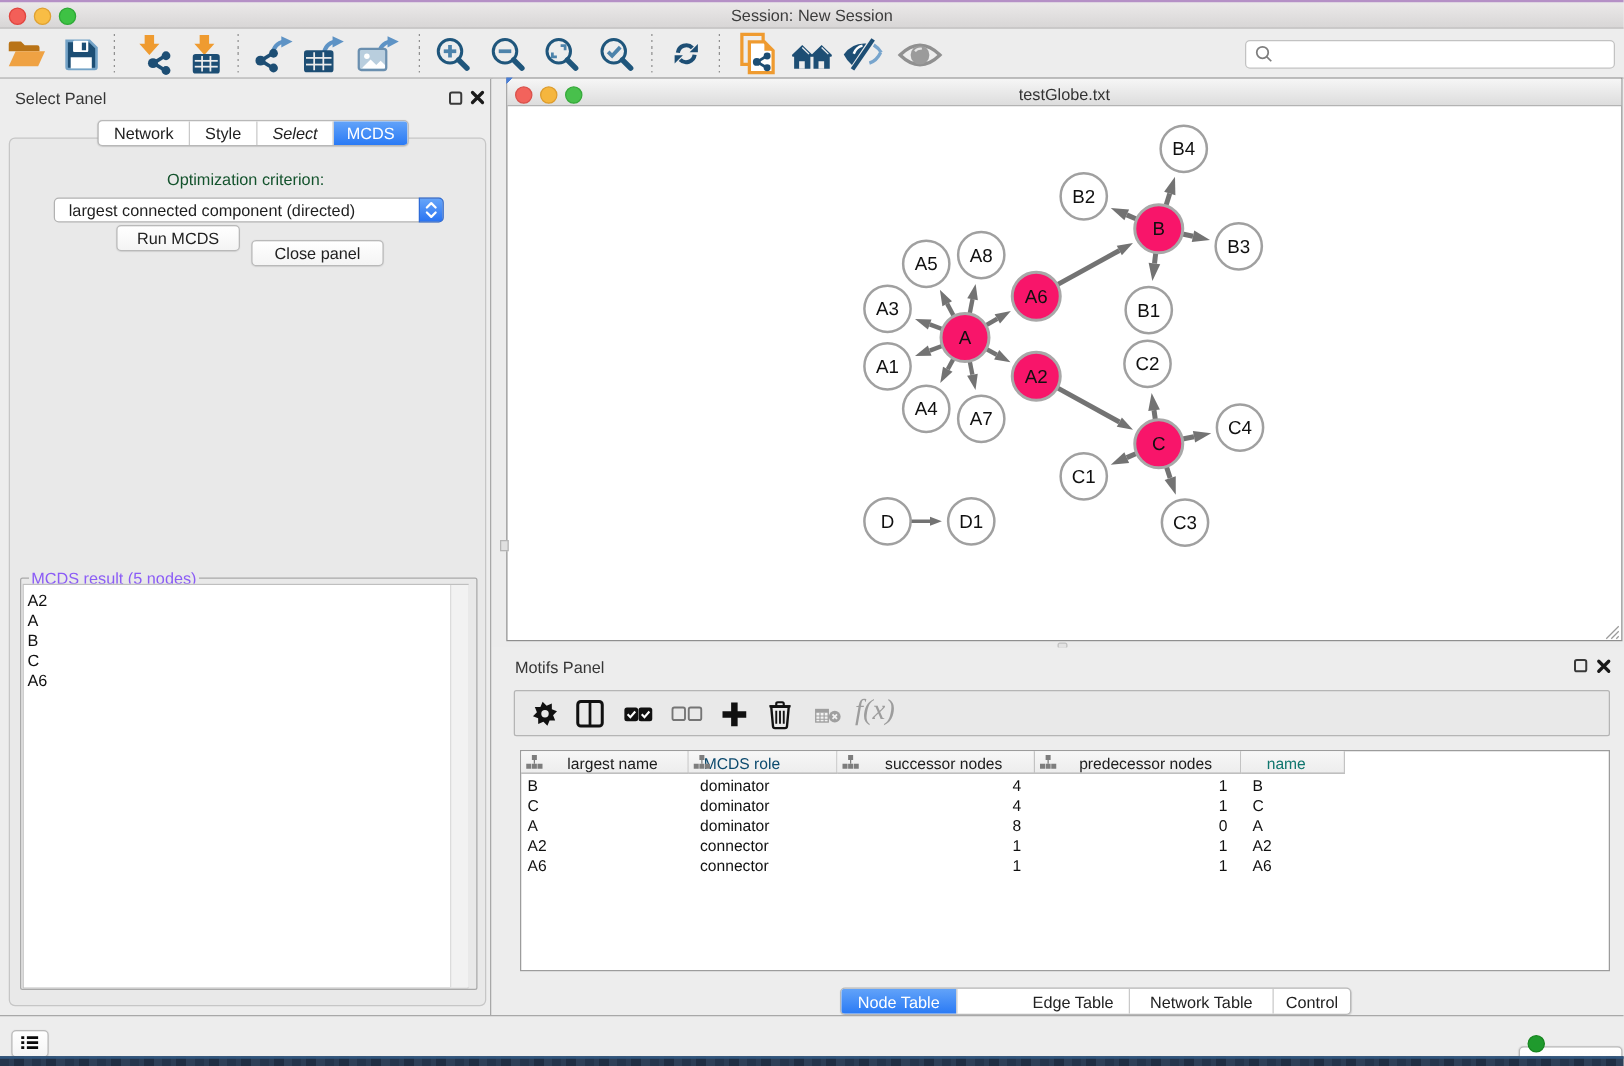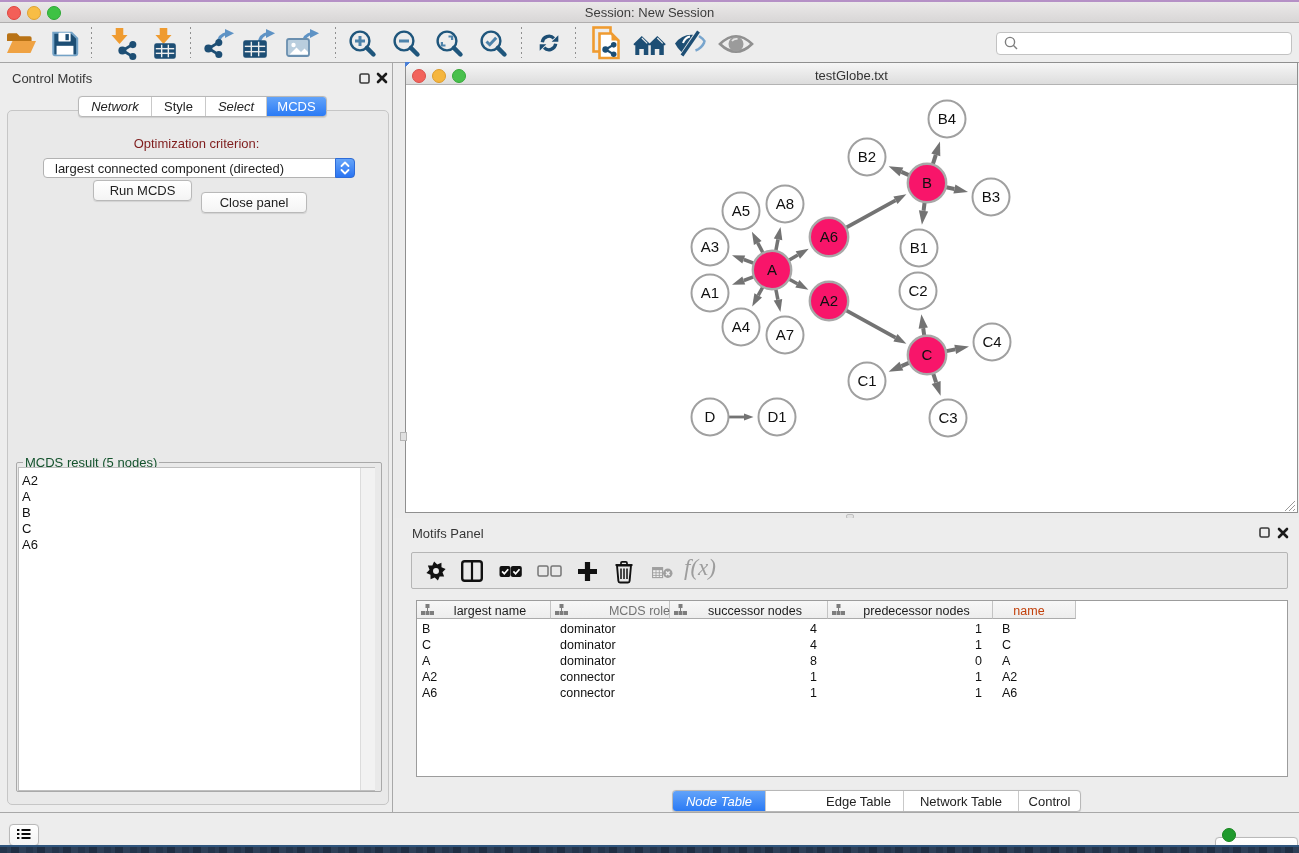--- a/index.html
+++ b/index.html
@@ -5,21 +5,21 @@
 body{width:1299px;height:853px;position:relative;overflow:hidden;
   font-family:"Liberation Sans",sans-serif;background:#ededed;
   -webkit-font-smoothing:antialiased;}
 .ab{position:absolute;}
 .tl{border-radius:50%;position:absolute;}
 svg{position:absolute;overflow:visible;}
 .seg{position:absolute;display:flex;border:1px solid #b8b8b8;border-radius:4px;
   background:#fff;overflow:hidden;box-shadow:0 0.5px 1px rgba(0,0,0,0.12);}
 .seg div{display:flex;align-items:center;justify-content:center;
   font-size:13px;color:#222;border-left:1px solid #c9c9c9;}
-.seg div:first-child{border-left:none;font-style:italic;}
+.seg div:first-child{border-left:none;}
 .seg .sel{background:linear-gradient(#62a3f9,#2a7af5);color:#fff;}
 .btn{position:absolute;background:linear-gradient(#ffffff,#f4f4f4);
   border:1px solid #b9b9b9;border-radius:4px;font-size:13px;color:#222;
   display:flex;align-items:center;justify-content:center;
   box-shadow:0 0.5px 1px rgba(0,0,0,0.1);}
 </style></head><body>
 
 <div class="ab" style="left:0;top:0;width:1299px;height:2px;background:#b590c6;"></div>
 <div class="ab" style="left:0;top:2px;width:1299px;height:20px;background:linear-gradient(#ebe9e9,#d8d6d6);border-bottom:1px solid #b0aeae;"></div>
 <div class="tl" style="left:7px;top:6px;width:12px;height:12px;background:#f35f58;border:0.5px solid #e0443e;"></div>
@@ -160,46 +160,46 @@
     <path d="M2 12 Q18 -3.5 34 12 Q18 27.5 2 12 Z" fill="none" stroke="#909090" stroke-width="2.6"></path>
     <circle cx="18" cy="12" r="7.5" fill="#9b9b9b"></circle>
     <path d="M14 9 q2-2.5 5.5-2" stroke="#e6e6e6" stroke-width="1.8" fill="none"></path>
   </svg>
 <div class="ab" style="left:996px;top:32px;width:294px;height:21px;background:#fff;border:1px solid #c2c2c2;border-radius:4px;"></div>
 <svg class="ab" style="left:1004px;top:36px" width="14" height="14" viewBox="0 0 14 14">
     <circle cx="6" cy="6" r="4.6" fill="none" stroke="#7e7e7e" stroke-width="1.4"></circle>
     <line x1="9.3" y1="9.3" x2="13" y2="13" stroke="#7e7e7e" stroke-width="1.4"></line>
   </svg>
 <div class="ab" style="left:0;top:63px;width:393px;height:749px;background:#ededed;border-right:1px solid #a8a8a8;box-sizing:border-box;"></div>
-<div class="ab" style="left:12px;top:71px;font-size:13px;color:#363636;">Control Motifs</div>
+<div class="ab" style="left:12px;top:71px;font-size:13px;color:#363636;">Select Panel</div>
 <svg class="ab" style="left:359px;top:73px" width="11" height="11" viewBox="0 0 11 11">
     <rect x="1" y="1" width="9" height="9" rx="1.5" fill="none" stroke="#3a3a3a" stroke-width="1.6"></rect>
   </svg>
 <svg class="ab" style="left:376px;top:72px" width="12" height="12" viewBox="0 0 12 12">
     <path d="M2 2 L10 10 M10 2 L2 10" stroke="#1a1a1a" stroke-width="2.6" stroke-linecap="round"></path>
   </svg>
 <div class="ab" style="left:7px;top:110px;width:382px;height:695px;background:#e9e9e9;border:1px solid #c6c6c6;border-radius:5px;box-sizing:border-box;"></div>
 <div class="seg" style="left:78px;top:96px;height:19px;">
     <div style="width:72px;">Network</div>
     <div style="width:53px;">Style</div>
     <div style="width:60px;font-style:italic;">Select</div>
     <div class="sel" style="width:59px;">MCDS</div>
   </div>
-<div class="ab" style="left:0;top:136px;width:393px;text-align:center;font-size:13px;color:#7f1d1d;">Optimization criterion:</div>
+<div class="ab" style="left:0;top:136px;width:393px;text-align:center;font-size:13px;color:#14532d;">Optimization criterion:</div>
 <div class="ab" style="left:43px;top:158px;width:312px;height:20px;background:#fff;border:1px solid #b2b2b2;border-radius:4px;box-sizing:border-box;"></div>
 <div class="ab" style="left:55px;top:161px;font-size:13px;color:#1f1f1f;">largest connected component (directed)</div>
 <div class="ab" style="left:335px;top:158px;width:20px;height:20px;background:linear-gradient(#66a5f9,#2a74f2);border-radius:0 4px 4px 0;border:1px solid #2e6cd8;box-sizing:border-box;"></div>
 <svg class="ab" style="left:339px;top:161px" width="12" height="14" viewBox="0 0 12 14">
     <path d="M2.5 5 L6 1.5 L9.5 5" fill="none" stroke="#fff" stroke-width="1.8" stroke-linecap="round" stroke-linejoin="round"></path>
     <path d="M2.5 9 L6 12.5 L9.5 9" fill="none" stroke="#fff" stroke-width="1.8" stroke-linecap="round" stroke-linejoin="round"></path>
   </svg>
 <div class="btn" style="left:93px;top:180px;width:97px;height:19px;">Run MCDS</div>
 <div class="btn" style="left:201px;top:192px;width:104px;height:19px;">Close panel</div>
 <fieldset class="ab" style="left:16px;top:455px;width:366px;height:337px;border:1px solid #a9a9a9;border-radius:2px;margin:0;padding:0;box-sizing:border-box;">
-    <legend style="font-size:13px;color:#14532d;margin-left:6px;padding:0 2px;">MCDS result (5 nodes)</legend>
+    <legend style="font-size:13px;color:#8b5cf6;margin-left:6px;padding:0 2px;">MCDS result (5 nodes)</legend>
   </fieldset>
 <div class="ab" style="left:18px;top:467px;width:357px;height:324px;background:#fff;border:1px solid #bfbfbf;box-sizing:border-box;"></div>
 <div class="ab" style="left:360px;top:468px;width:14px;height:322px;background:#f2f2f2;border-left:1px solid #dcdcdc;"></div>
 <div class="ab" style="left:22px;top:473px;font-size:13px;color:#111;">A2</div>
 <div class="ab" style="left:22px;top:489px;font-size:13px;color:#111;">A</div>
 <div class="ab" style="left:22px;top:505px;font-size:13px;color:#111;">B</div>
 <div class="ab" style="left:22px;top:521px;font-size:13px;color:#111;">C</div>
 <div class="ab" style="left:22px;top:537px;font-size:13px;color:#111;">A6</div>
 <div class="ab" style="left:394px;top:63px;width:905px;height:455px;background:#ececec;"></div>
 <div class="ab" style="left:405px;top:62px;width:893px;height:451px;background:#fff;border:1px solid #8f8f8f;box-sizing:border-box;"></div>
@@ -337,27 +337,27 @@
     <rect x="0.6" y="0.6" width="10" height="2.6" fill="#9f9f9f"></rect>
     <path d="M0.6 5.8 H10.6 M0.6 8.4 H10.6 M4 3.2 V10.6 M7.3 3.2 V10.6" stroke="#9f9f9f" stroke-width="0.9"></path>
     <circle cx="15.8" cy="6.3" r="4.7" fill="#9f9f9f"></circle>
     <path d="M14 4.5 l3.6 3.6 M17.6 4.5 l-3.6 3.6" stroke="#f0f0f0" stroke-width="1.5"></path>
   </svg>
 <div class="ab" style="left:684px;top:555px;font-family:'Liberation Serif',serif;font-style:italic;font-size:23px;color:#9d9d9d;">f(x)</div>
 <div class="ab" style="left:416px;top:600px;width:872px;height:177px;background:#fff;border:1px solid #9c9c9c;box-sizing:border-box;"></div>
 <div class="ab" style="left:417px;top:601px;width:134px;height:18px;background:linear-gradient(#f7f7f7,#ededed);border-right:1px solid #c3c3c3;border-bottom:1px solid #ababab;box-sizing:border-box;"></div>
 <div class="ab" style="left:417px;top:604px;width:134px;text-align:center;font-size:12.5px;color:#1c1c1c;"><span style="margin-left:12px">largest name</span></div>
 <div class="ab" style="left:551px;top:601px;width:119px;height:18px;background:linear-gradient(#f7f7f7,#ededed);border-right:1px solid #c3c3c3;border-bottom:1px solid #ababab;box-sizing:border-box;"></div>
-<div class="ab" style="left:551px;top:604px;width:119px;text-align:right;font-size:12.5px;color:#737373;"><span style="margin-left:12px">MCDS role</span></div>
+<div class="ab" style="left:551px;top:604px;width:119px;text-align:left;font-size:12.5px;color:#0c4a6e;"><span style="margin-left:12px">MCDS role</span></div>
 <div class="ab" style="left:670px;top:601px;width:158px;height:18px;background:linear-gradient(#f7f7f7,#ededed);border-right:1px solid #c3c3c3;border-bottom:1px solid #ababab;box-sizing:border-box;"></div>
 <div class="ab" style="left:670px;top:604px;width:158px;text-align:center;font-size:12.5px;color:#1c1c1c;"><span style="margin-left:12px">successor nodes</span></div>
 <div class="ab" style="left:828px;top:601px;width:165px;height:18px;background:linear-gradient(#f7f7f7,#ededed);border-right:1px solid #c3c3c3;border-bottom:1px solid #ababab;box-sizing:border-box;"></div>
 <div class="ab" style="left:828px;top:604px;width:165px;text-align:center;font-size:12.5px;color:#1c1c1c;"><span style="margin-left:12px">predecessor nodes</span></div>
 <div class="ab" style="left:993px;top:601px;width:83px;height:18px;background:linear-gradient(#f7f7f7,#ededed);border-right:1px solid #c3c3c3;border-bottom:1px solid #ababab;box-sizing:border-box;"></div>
-<div class="ab" style="left:993px;top:604px;width:83px;text-align:center;font-size:12.5px;color:#c2410c;"><span style="margin-left:-11px">name</span></div>
+<div class="ab" style="left:993px;top:604px;width:83px;text-align:center;font-size:12.5px;color:#0f766e;"><span style="margin-left:-11px">name</span></div>
 <svg class="ab" style="left:413px;top:601px" width="880" height="18" viewBox="0 0 880 18">
     <g transform="translate(8,3)">
       <rect x="4.5" y="0" width="4" height="4" fill="#7d7d7d"></rect>
       <rect x="0" y="7" width="4" height="4" fill="#7d7d7d"></rect>
       <rect x="4.5" y="7" width="4" height="4" fill="#7d7d7d"></rect>
       <rect x="9" y="7" width="4" height="4" fill="#7d7d7d"></rect>
       <line x1="6.5" y1="4" x2="6.5" y2="7" stroke="#7d7d7d" stroke-width="1"></line>
     </g>
     <g transform="translate(142,3)">
       <rect x="4.5" y="0" width="4" height="4" fill="#7d7d7d"></rect>

